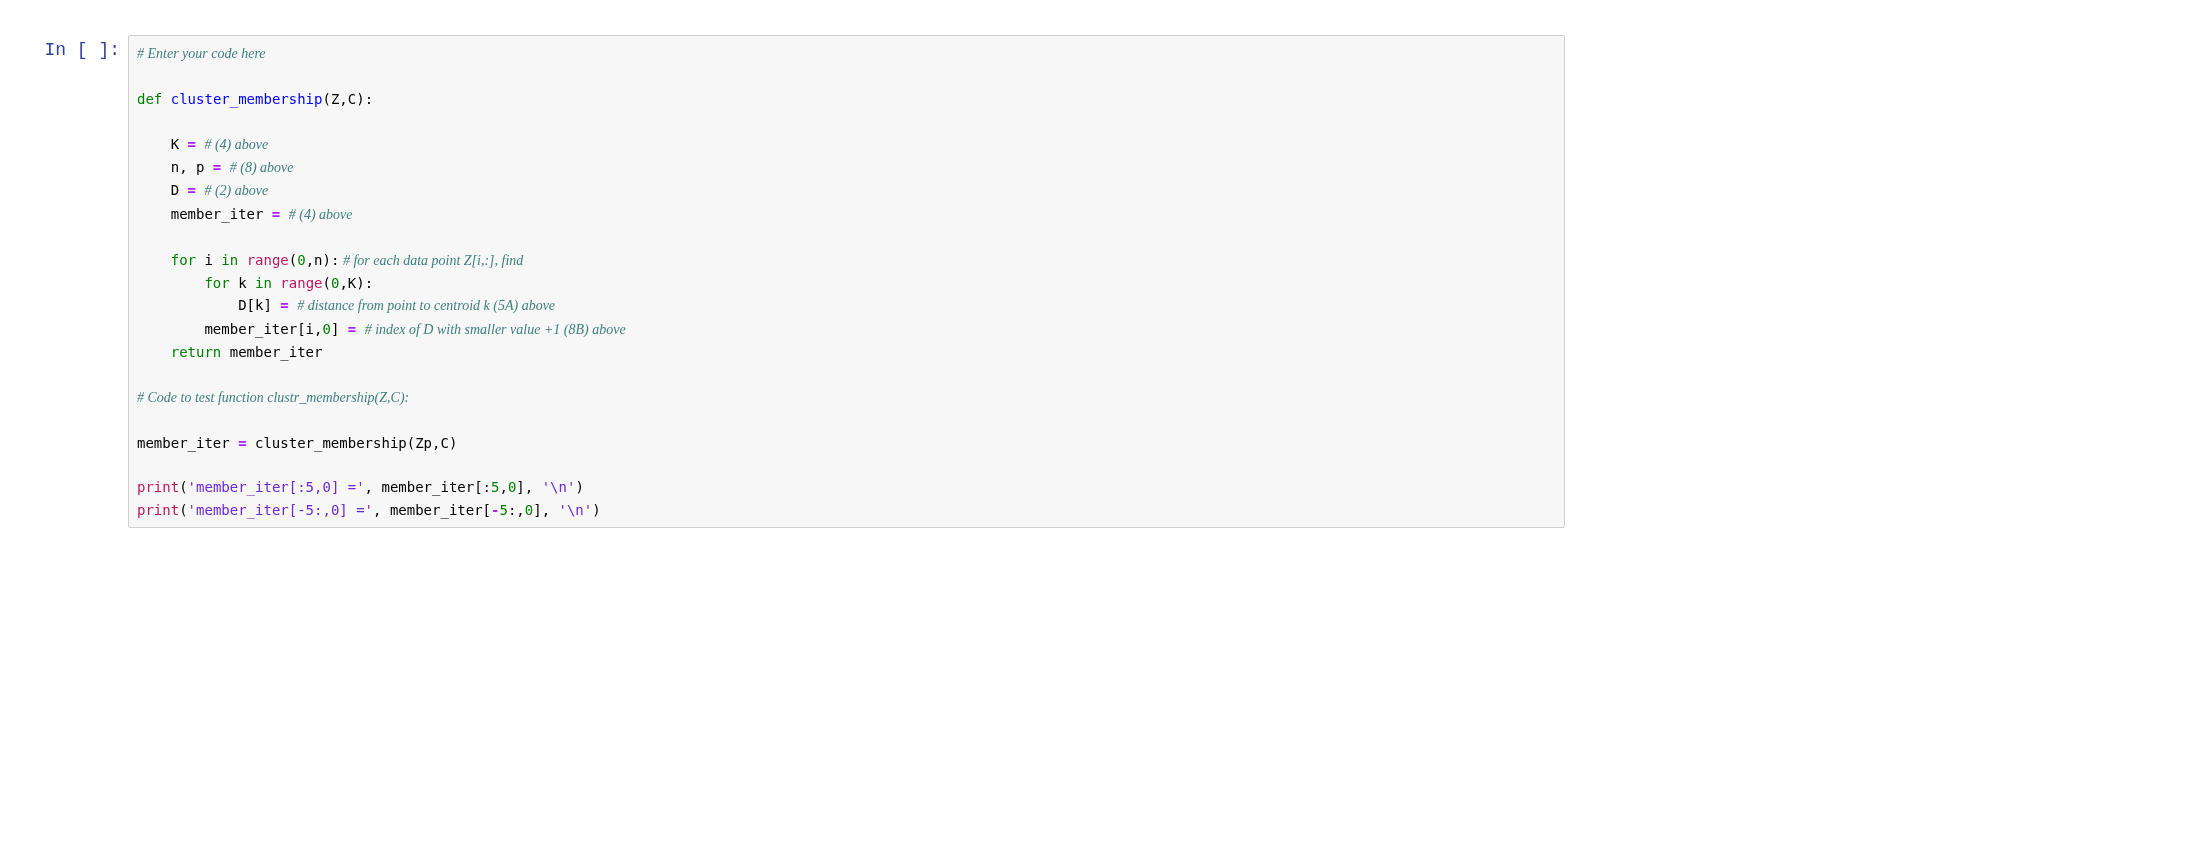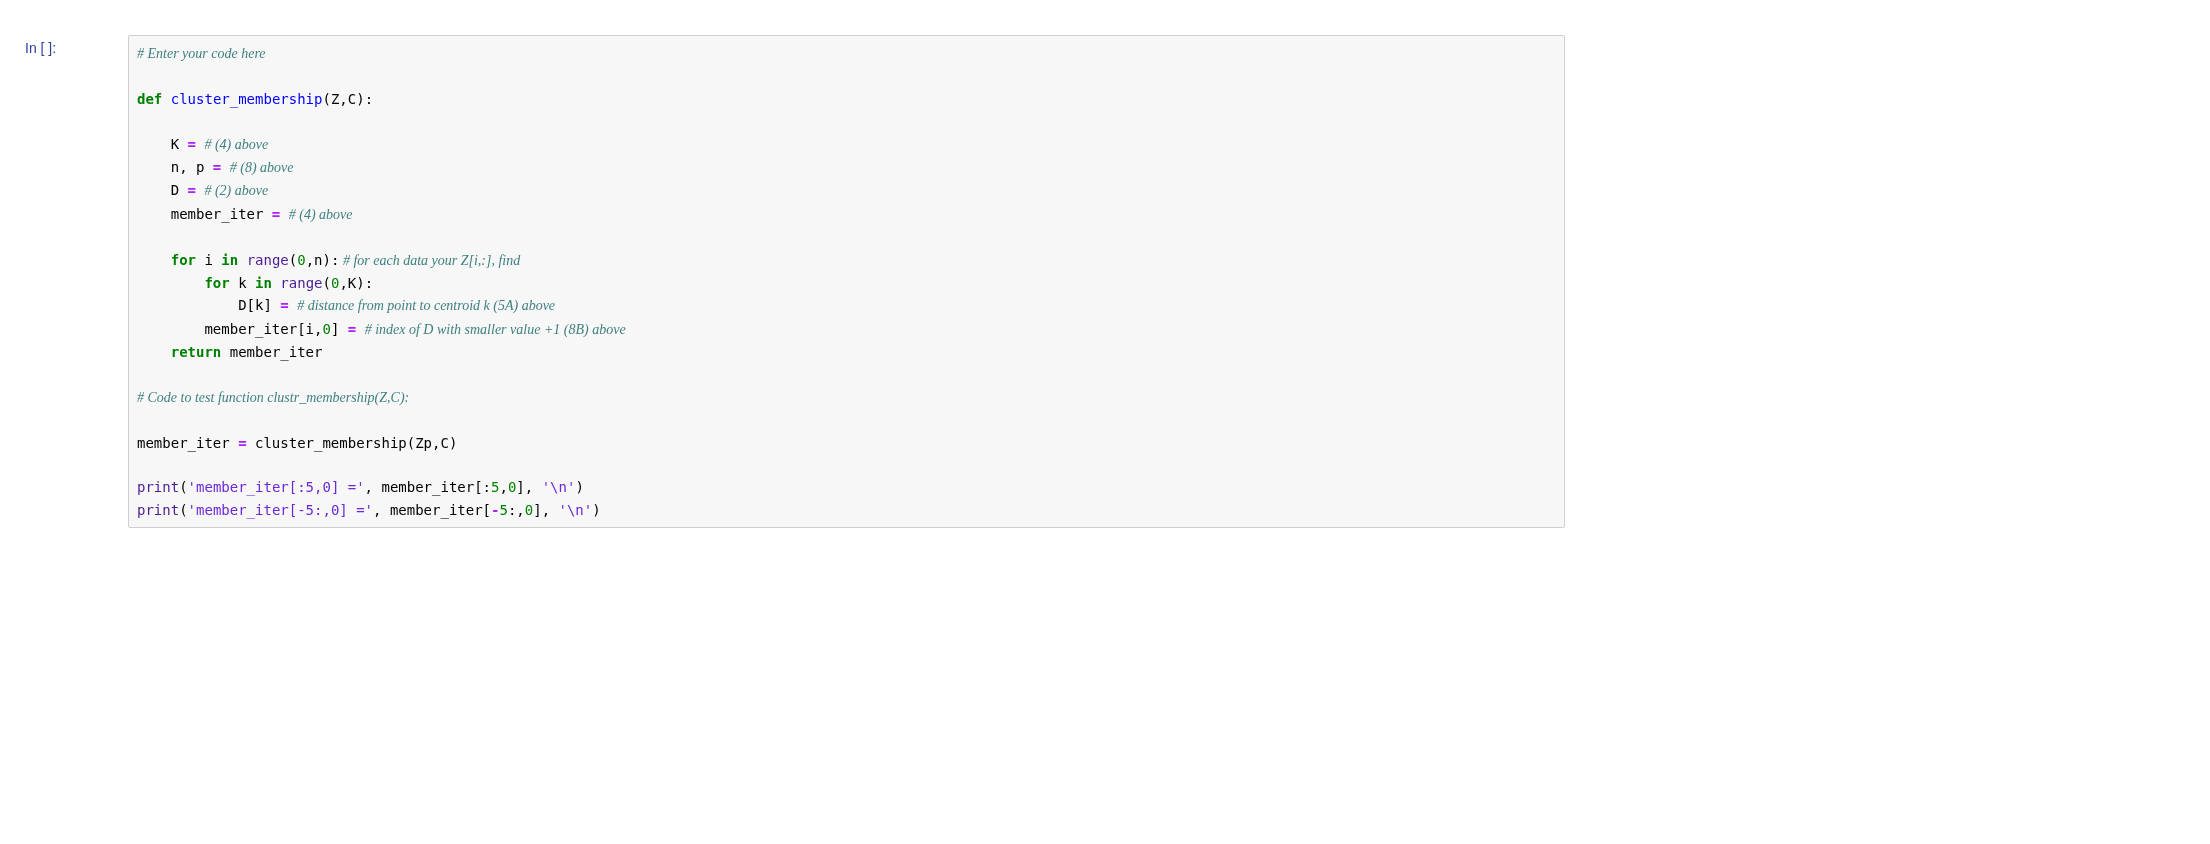--- a/index.html
+++ b/index.html
@@ -14,22 +14,23 @@
     display: flex;
     align-items: flex-start;
     padding: 5px;
     margin: 0;
     box-sizing: border-box;
   }
   .prompt-area {
     flex: 0 0 auto;
     width: 95px;
     padding: 5px 0 5px 0;
-    font-family: Liberation Sans, sans-serif;
-    font-size: 14px;
+    text-align: right;
+    font-family: Liberation Mono, monospace;
+    font-size: 18px;
     line-height: 1.214;
     user-select: none;
   }
   .prompt-in {
     color: #303F9F;
   }
   .input-area {
     flex: 1 1 auto;
     margin-left: 8px;
     border: 1px solid #cfcfcf;
@@ -40,23 +41,23 @@
   .code-mirror {
     padding: 6px 8px;
     font-family: monospace;
     font-size: 14px;
     line-height: 1.6;
     white-space: pre;
     overflow-x: auto;
     color: #000;
   }
   .cm-comment { color: #408080; font-style: italic; font-family: Liberation Serif, serif; }
-  .cm-keyword { color: #008000; font-weight: bold; }
+  .cm-keyword { color: #008000; font-weight: normal; }
   .cm-def { color: #0000FF; }
-  .cm-builtin { color: #4c1d95; }
+  .cm-builtin { color: #be185d; }
   .cm-number { color: #008000; }
   .cm-string { color: #6d28d9; }
   .cm-op { color: #AA22FF; font-weight: bold; }
   .cm-var { color: #000000; }
   .cm-punc { color: #000000; }
   .cell-container {
     width: 2210px;
     box-sizing: border-box;
     padding: 30px 640px 30px 20px;
   }
@@ -72,21 +73,21 @@
     <div class="input-area">
       <div class="code-mirror"><span class="cm-comment"># Enter your code here</span>
 <span></span>
 <span class="cm-keyword">def</span> <span class="cm-def">cluster_membership</span><span class="cm-punc">(</span><span class="cm-var">Z</span><span class="cm-punc">,</span><span class="cm-var">C</span><span class="cm-punc">):</span>
 <span></span>
 <span>    </span><span class="cm-var">K</span><span class="cm-op"> = </span><span class="cm-comment"># (4) above</span>
 <span>    </span><span class="cm-var">n, p</span><span class="cm-op"> = </span><span class="cm-comment"># (8) above</span>
 <span>    </span><span class="cm-var">D</span><span class="cm-op"> = </span><span class="cm-comment"># (2) above</span>
 <span>    </span><span class="cm-var">member_iter</span><span class="cm-op"> = </span><span class="cm-comment"># (4) above</span>
 <span></span>
-<span>    </span><span class="cm-keyword">for</span> <span class="cm-var">i</span> <span class="cm-keyword">in</span> <span class="cm-builtin">range</span><span class="cm-punc">(</span><span class="cm-number">0</span><span class="cm-punc">,</span><span class="cm-var">n</span><span class="cm-punc">):</span><span class="cm-comment"> # for each data your Z[i,:], find</span>
+<span>    </span><span class="cm-keyword">for</span> <span class="cm-var">i</span> <span class="cm-keyword">in</span> <span class="cm-builtin">range</span><span class="cm-punc">(</span><span class="cm-number">0</span><span class="cm-punc">,</span><span class="cm-var">n</span><span class="cm-punc">):</span><span class="cm-comment"> # for each data point Z[i,:], find</span>
 <span>        </span><span class="cm-keyword">for</span> <span class="cm-var">k</span> <span class="cm-keyword">in</span> <span class="cm-builtin">range</span><span class="cm-punc">(</span><span class="cm-number">0</span><span class="cm-punc">,</span><span class="cm-var">K</span><span class="cm-punc">):</span>
 <span>            </span><span class="cm-var">D[k]</span><span class="cm-op"> = </span><span class="cm-comment"># distance from point to centroid k (5A) above</span>
 <span>        </span><span class="cm-var">member_iter[i,</span><span class="cm-number">0</span><span class="cm-var">]</span><span class="cm-op"> = </span><span class="cm-comment"># index of D with smaller value +1 (8B) above</span>
 <span>    </span><span class="cm-keyword">return</span><span> </span><span class="cm-var">member_iter</span>
 <span></span>
 <span class="cm-comment"># Code to test function clustr_membership(Z,C):</span>
 <span></span>
 <span class="cm-var">member_iter</span><span class="cm-op"> = </span><span class="cm-var">cluster_membership</span><span class="cm-punc">(</span><span class="cm-var">Zp</span><span class="cm-punc">,</span><span class="cm-var">C</span><span class="cm-punc">)</span>
 <span></span>
 <span class="cm-builtin">print</span><span class="cm-punc">(</span><span class="cm-string">'member_iter[:5,0] ='</span><span class="cm-punc">, </span><span class="cm-var">member_iter[:</span><span class="cm-number">5</span><span class="cm-var">,</span><span class="cm-number">0</span><span class="cm-var">]</span><span class="cm-punc">, </span><span class="cm-string">'\n'</span><span class="cm-punc">)</span>

